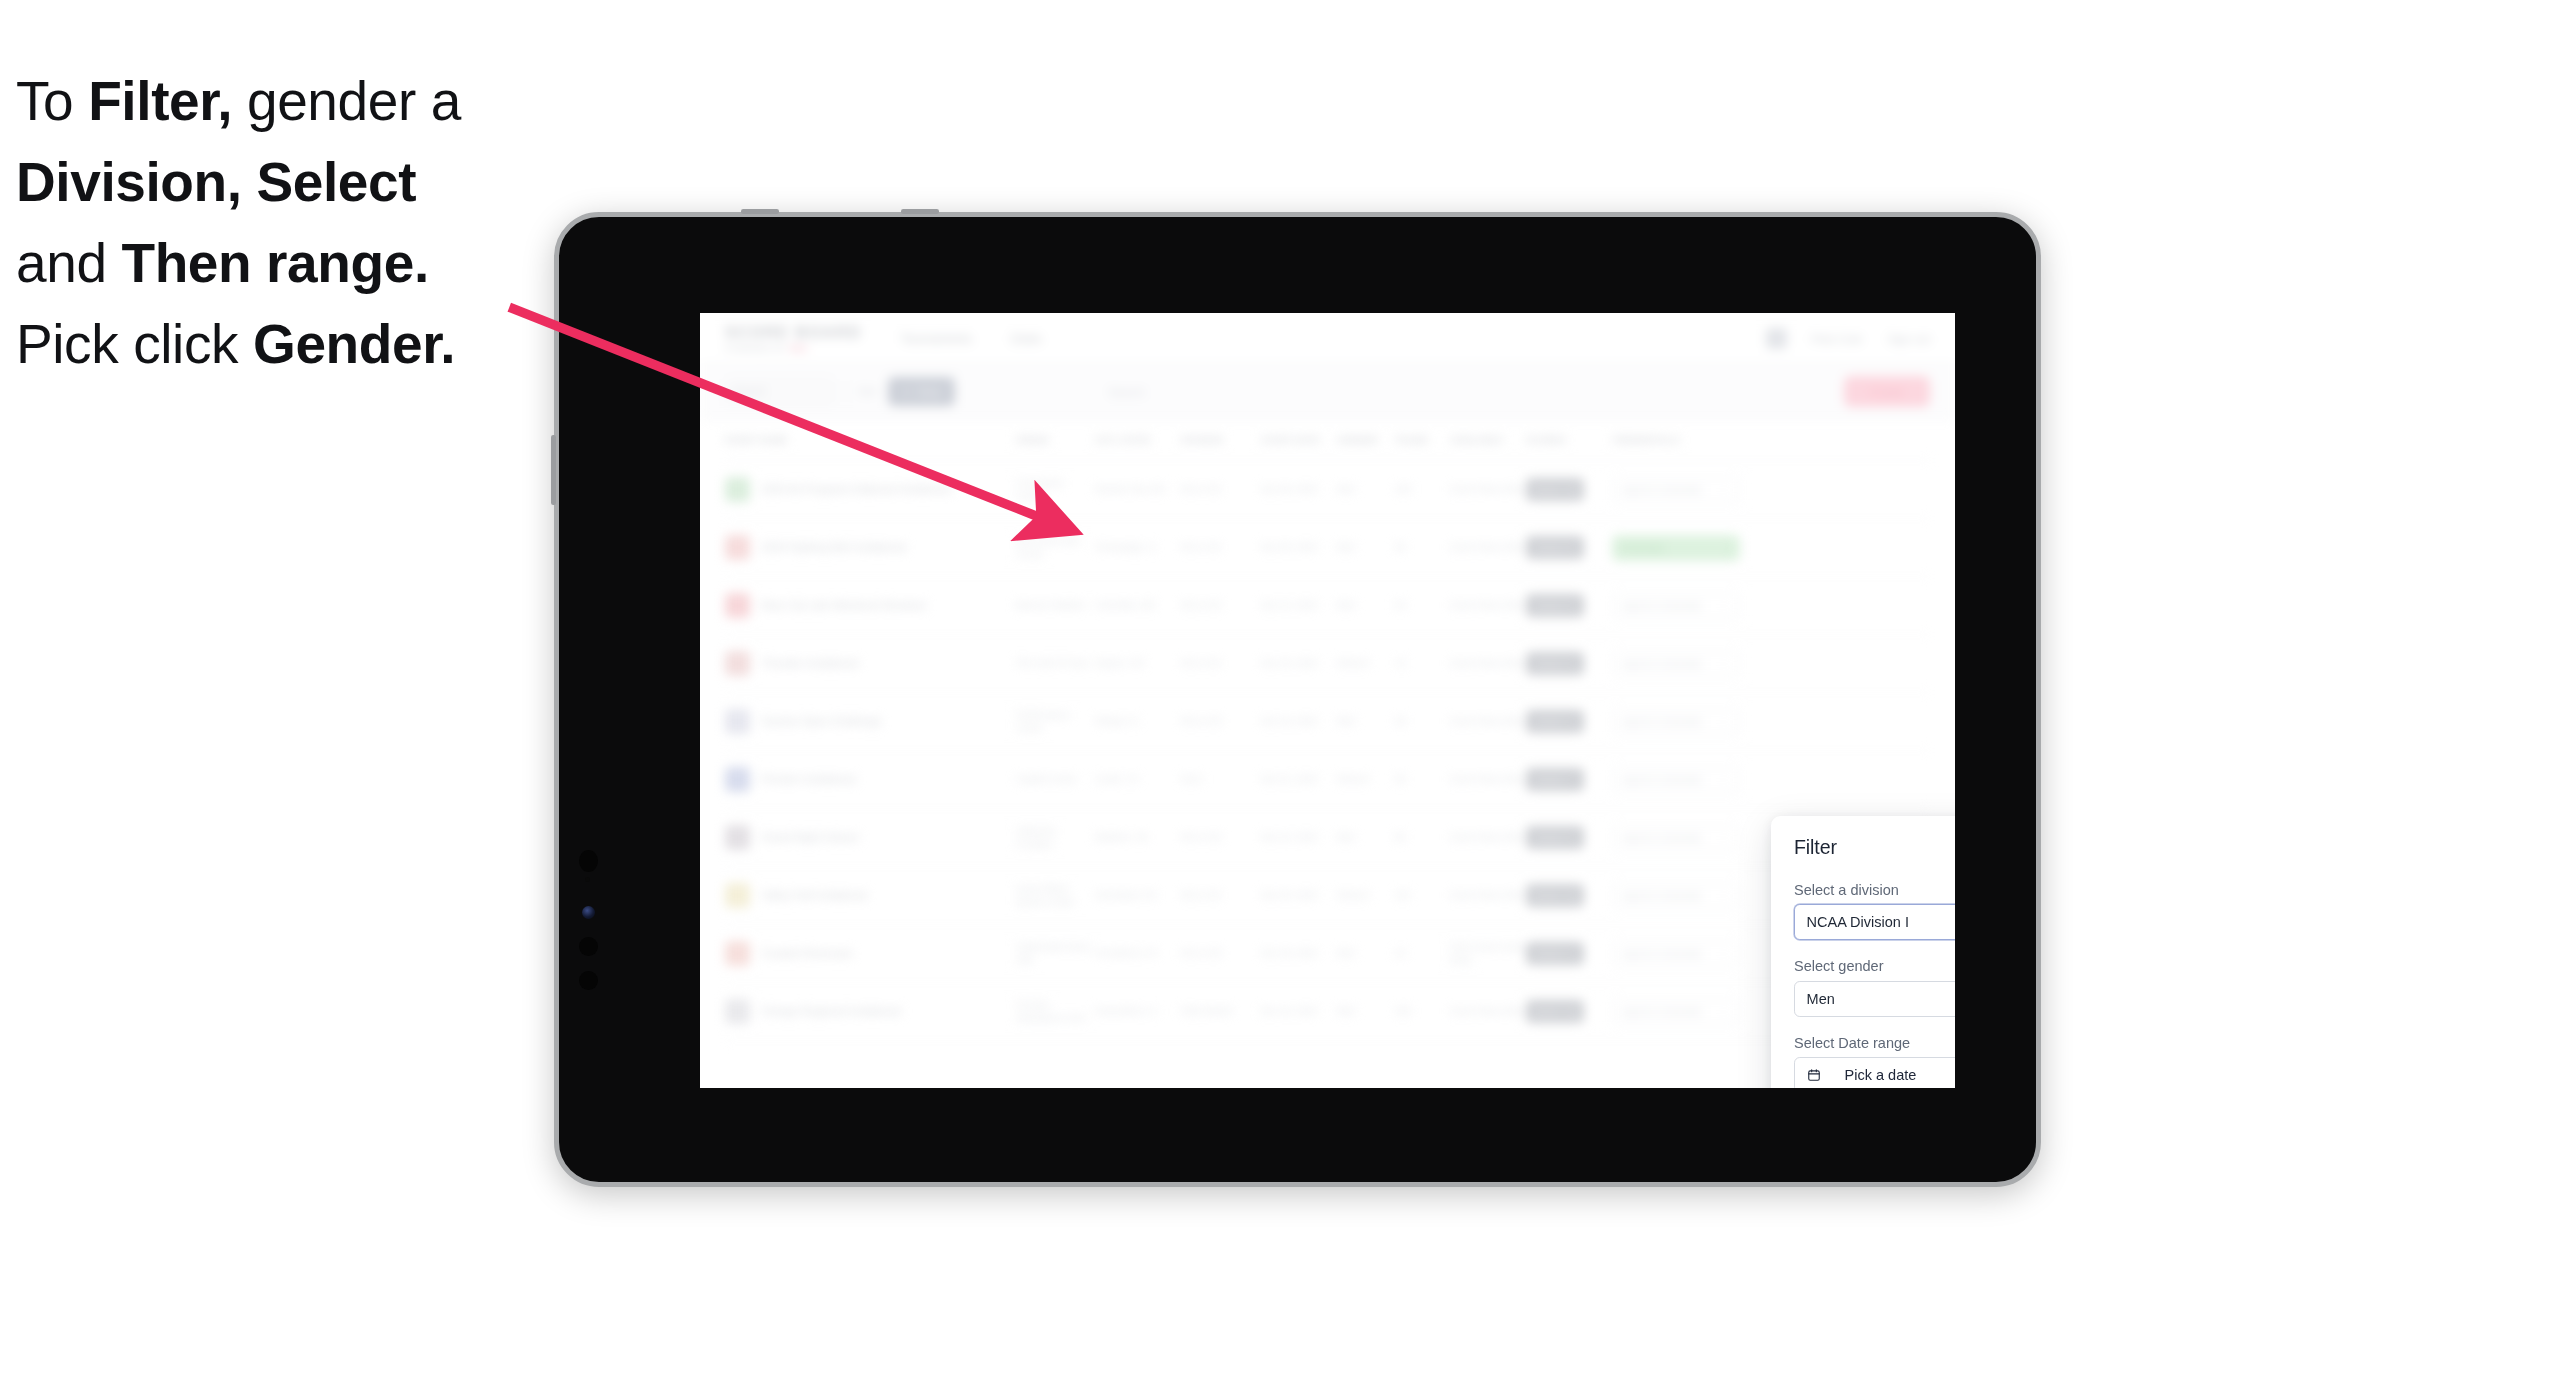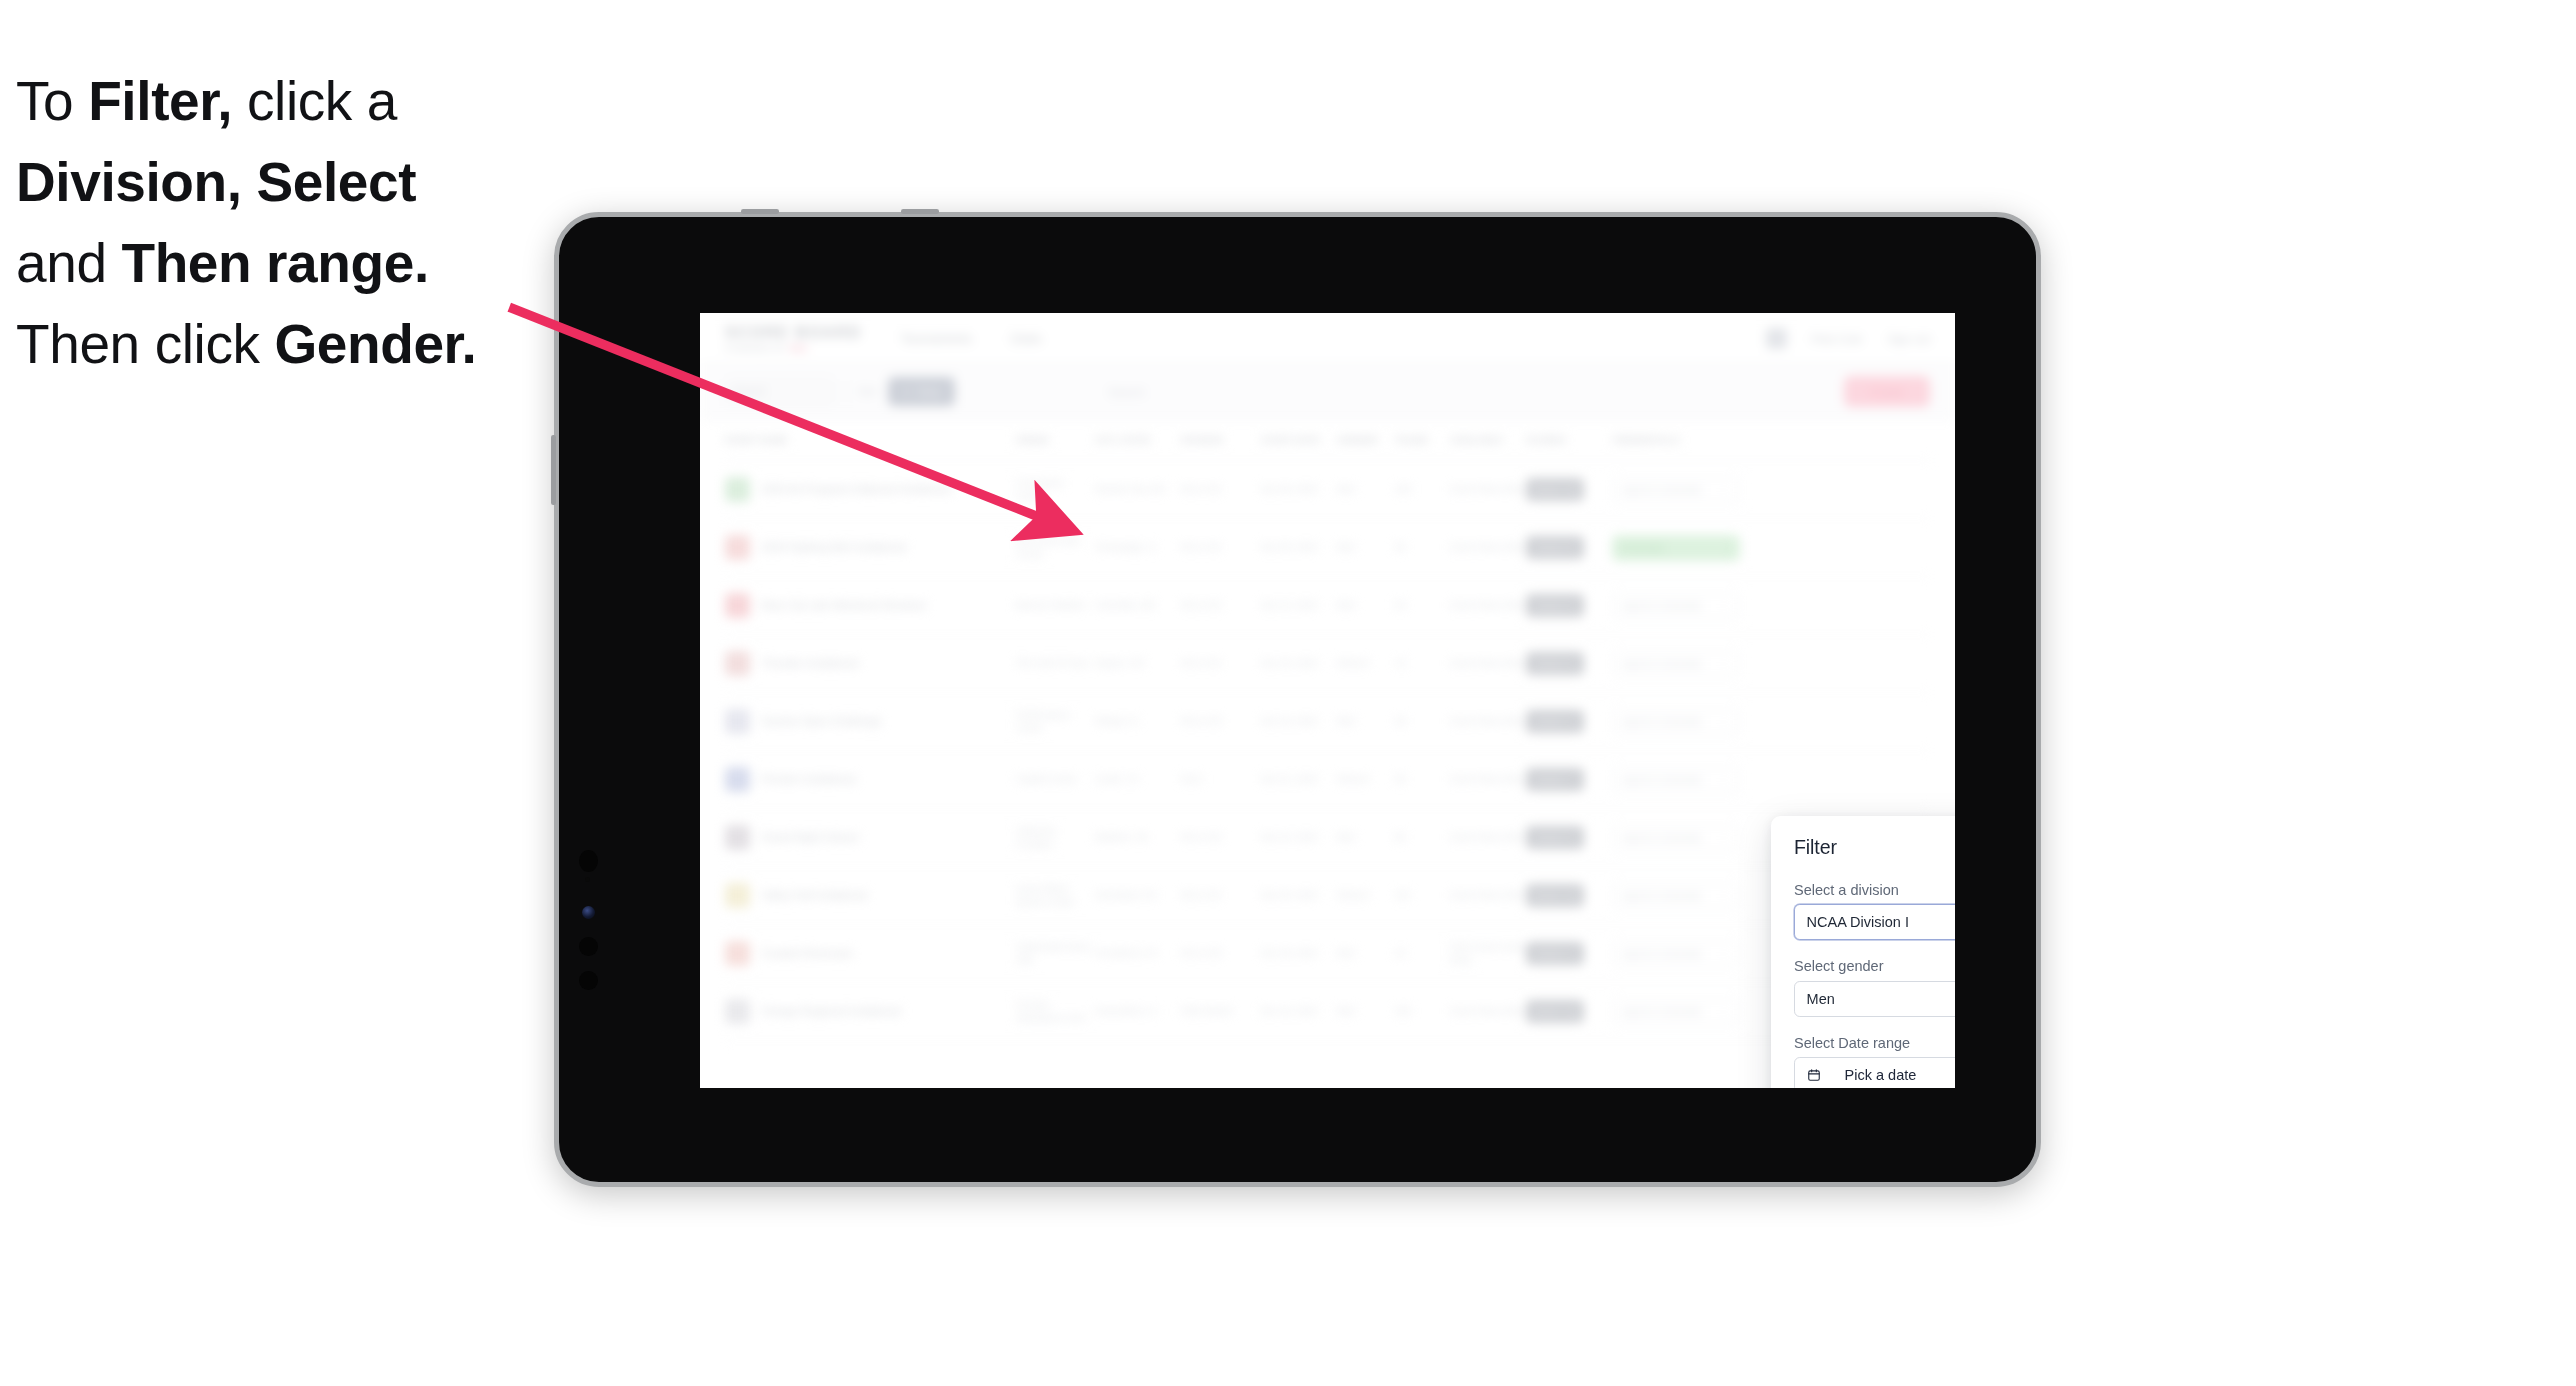--- a/index.html
+++ b/index.html
@@ -264,24 +264,24 @@
     pointer-events: none;
     z-index: 60;
   }
 </style>
 </head>
 <body>
 
 <div id="stage">
 
   <div class="caption">
-    <div><span>To </span><b>Filter,</b><span> click a</span></div>
+    <div><span>To </span><b>Filter,</b><span> gender a</span></div>
     <div><b>Division, Select</b></div>
     <div><span>and </span><b>Then range.</b></div>
-    <div><span>Then click </span><b>Gender.</b></div>
+    <div><span>Pick click </span><b>Gender.</b></div>
   </div>
 
   <div id="tablet">
     <div class="nub top-a"></div>
     <div class="nub top-b"></div>
     <div class="nub left-a"></div>
 
     <div class="sensor cam"></div>
     <div class="sensor dot"></div>
     <div class="sensor lens"></div>

